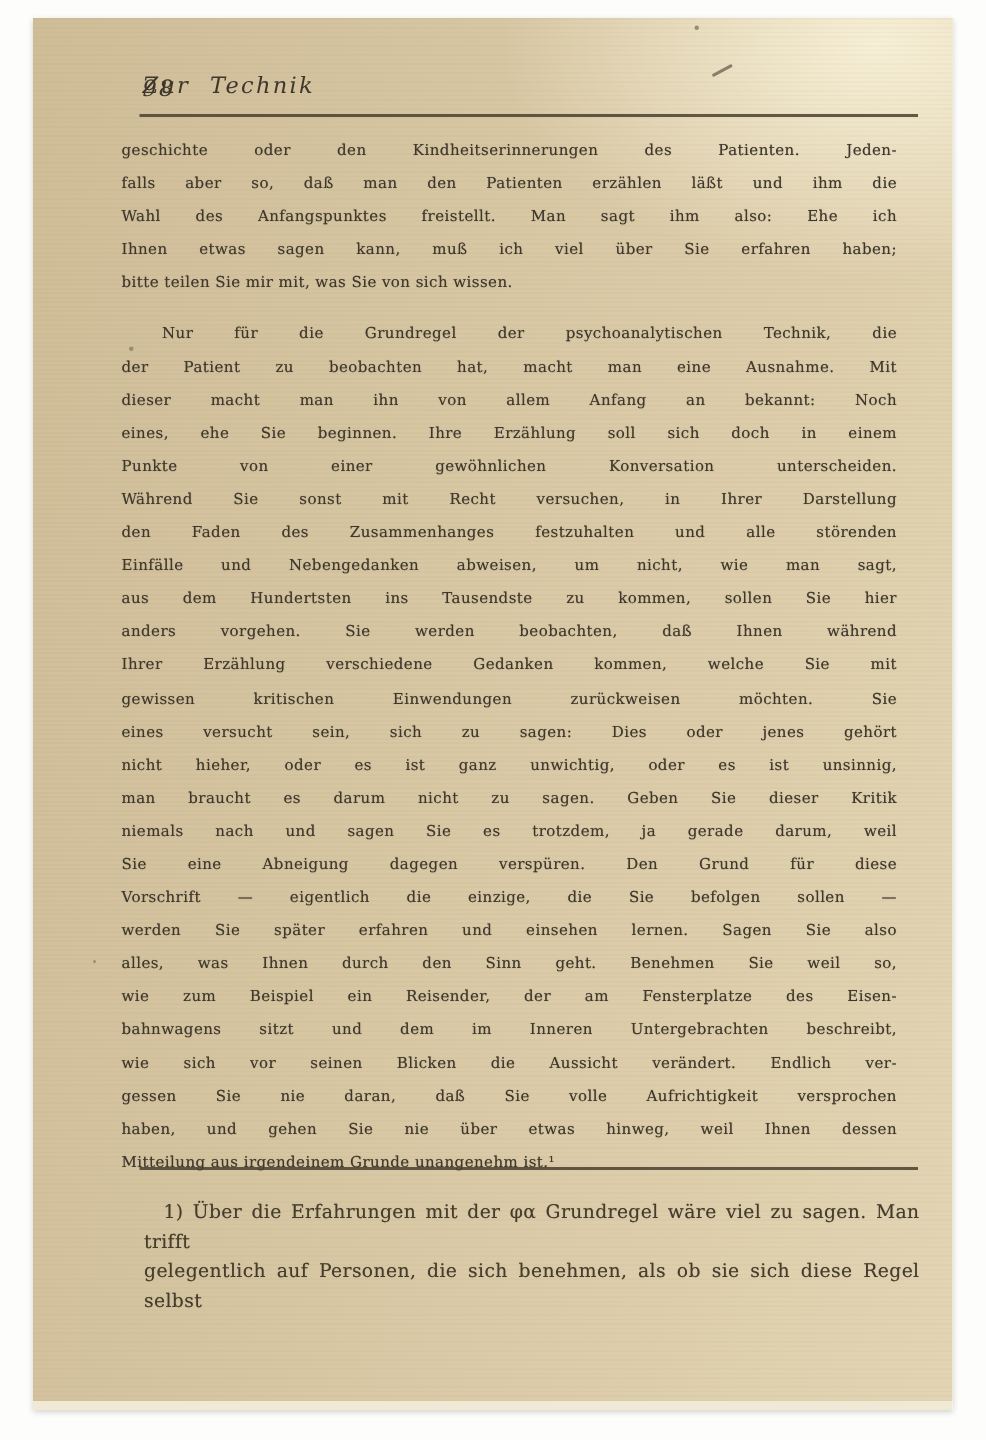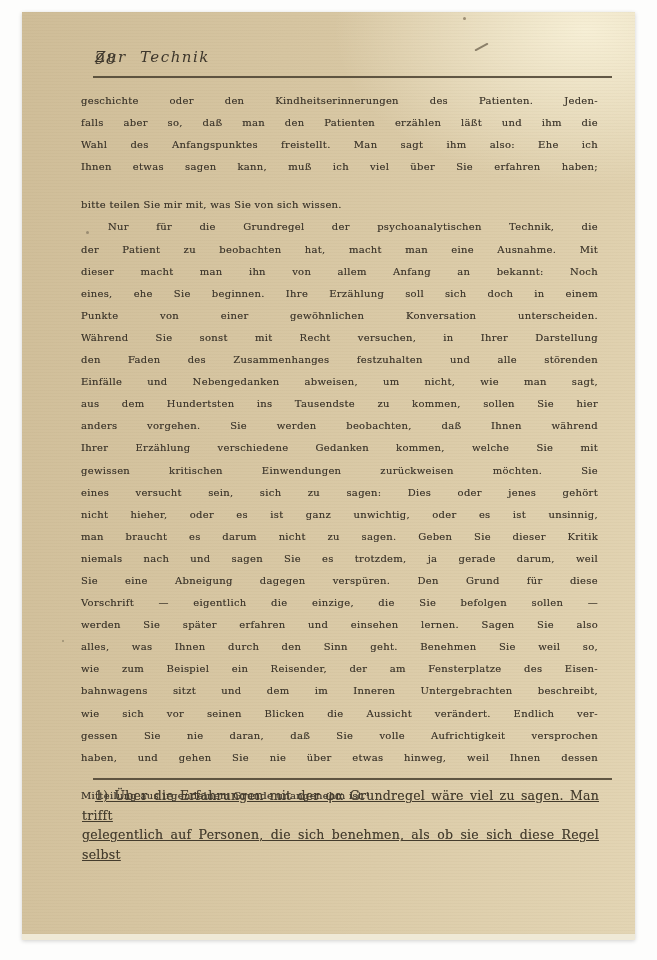--- a/index.html
+++ b/index.html
@@ -37,29 +37,28 @@
   }
   .head-rule { top: 64px; }
   .foot-rule { top: 766px; }
   .body-text {
     position: absolute; top: 78px; left: 59px; width: 517px;
     font-size: 10px; line-height: 22.1px;
     color: #3e372c; letter-spacing: 0.3px;
     text-shadow: 0 0 0.6px rgba(62,55,44,0.55);
   }
   .footnote {
-    position: absolute; top: 774px; left: 60px; width: 517px;
+    position: absolute; top: 774px; left: 74px; width: 517px;
     font-size: 12.5px; line-height: 19.5px;
     color: #443c2d; letter-spacing: 0.25px;
     text-shadow: 0 0 0.5px rgba(68,60,45,0.5);
-    text-decoration: underline;
   }
   .line { text-align: justify; text-align-last: justify; text-justify: inter-word; }
-  .line.last { text-align-last: left; margin-top: 16px; }
-  .line.indent { text-indent: 27px; }
+  .line.last { text-align-last: left; }
+  .line.indent { text-indent: 27px; margin-top: 12px; }
   .footnote .line.indent { text-indent: 13px; }
   .pen-mark {
     position: absolute; left: 452px; top: 34px;
     width: 15px; height: 2px; background: #8b7f69;
     transform: rotate(-28deg); border-radius: 1px;
   }
   .speck { position: absolute; background: #9a8c72; border-radius: 50%; }
   .speck.s1 { left: 441px; top: 5px; width: 3px; height: 3px; }
   .speck.s2 { left: 64px; top: 219px; width: 3px; height: 3px; }
   .speck.s3 { left: 40px; top: 628px; width: 2px; height: 2px; }

